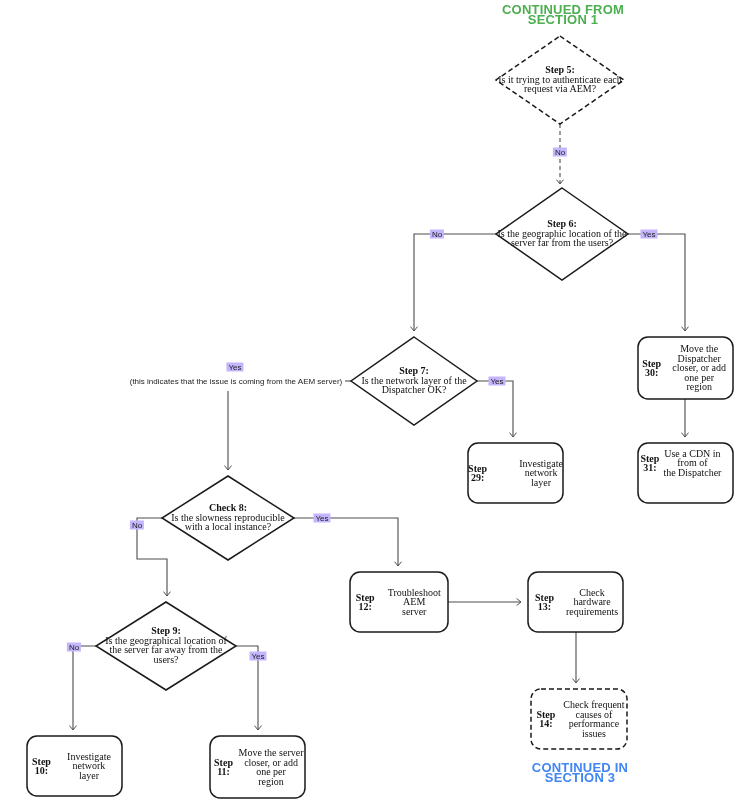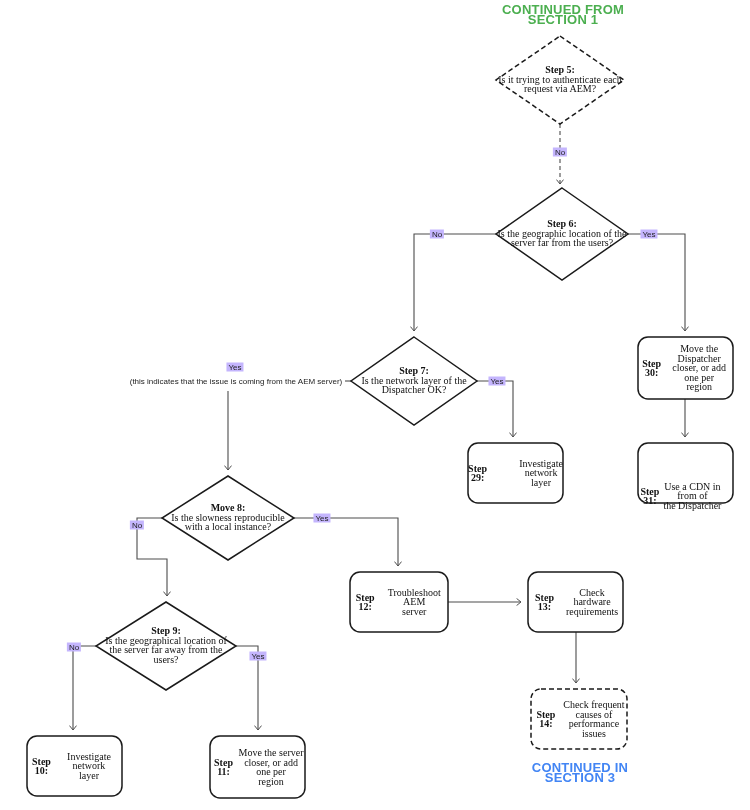--- a/index.html
+++ b/index.html
@@ -77,38 +77,38 @@
     <span class="t">Step 6:</span>
     <span class="x">Is the geographic location of the
 server far from the users?</span>
   </div>
   <div class="node" style="left:352px;top:366px;width:124px;">
     <span class="t">Step 7:</span>
     <span class="x">Is the network layer of the
 Dispatcher OK?</span>
   </div>
   <div class="node" style="left:163px;top:503px;width:130px;">
-    <span class="t">Move 8:</span>
+    <span class="t">Check 8:</span>
     <span class="x">Is the slowness reproducible
 with a local instance?</span>
   </div>
   <div class="node" style="left:100px;top:626px;width:132px;">
     <span class="t">Step 9:</span>
     <span class="x">Is the geographical location of
 the server far away from the
 users?</span>
   </div>
 
   <div class="node boxnode" style="left:638px;top:337px;width:95px;height:62px;">
     <span class="t">Step 30:</span>
     <span class="x">Move the Dispatcher
 closer, or add one per
 region</span>
   </div>
-  <div class="node boxnode" style="left:638px;top:466px;width:85px;height:60px;">
+  <div class="node boxnode" style="left:638px;top:433px;width:85px;height:60px;">
     <span class="t">Step 31:</span>
     <span class="x">Use a CDN in from of
 the Dispatcher</span>
   </div>
   <div class="node boxnode" style="left:468px;top:443px;width:95px;height:60px;gap:32px;">
     <span class="t">Step 29:</span>
     <span class="x">Investigate network
 layer</span>
   </div>
   <div class="node boxnode" style="left:350px;top:572px;width:98px;height:60px;justify-content:flex-end;">

